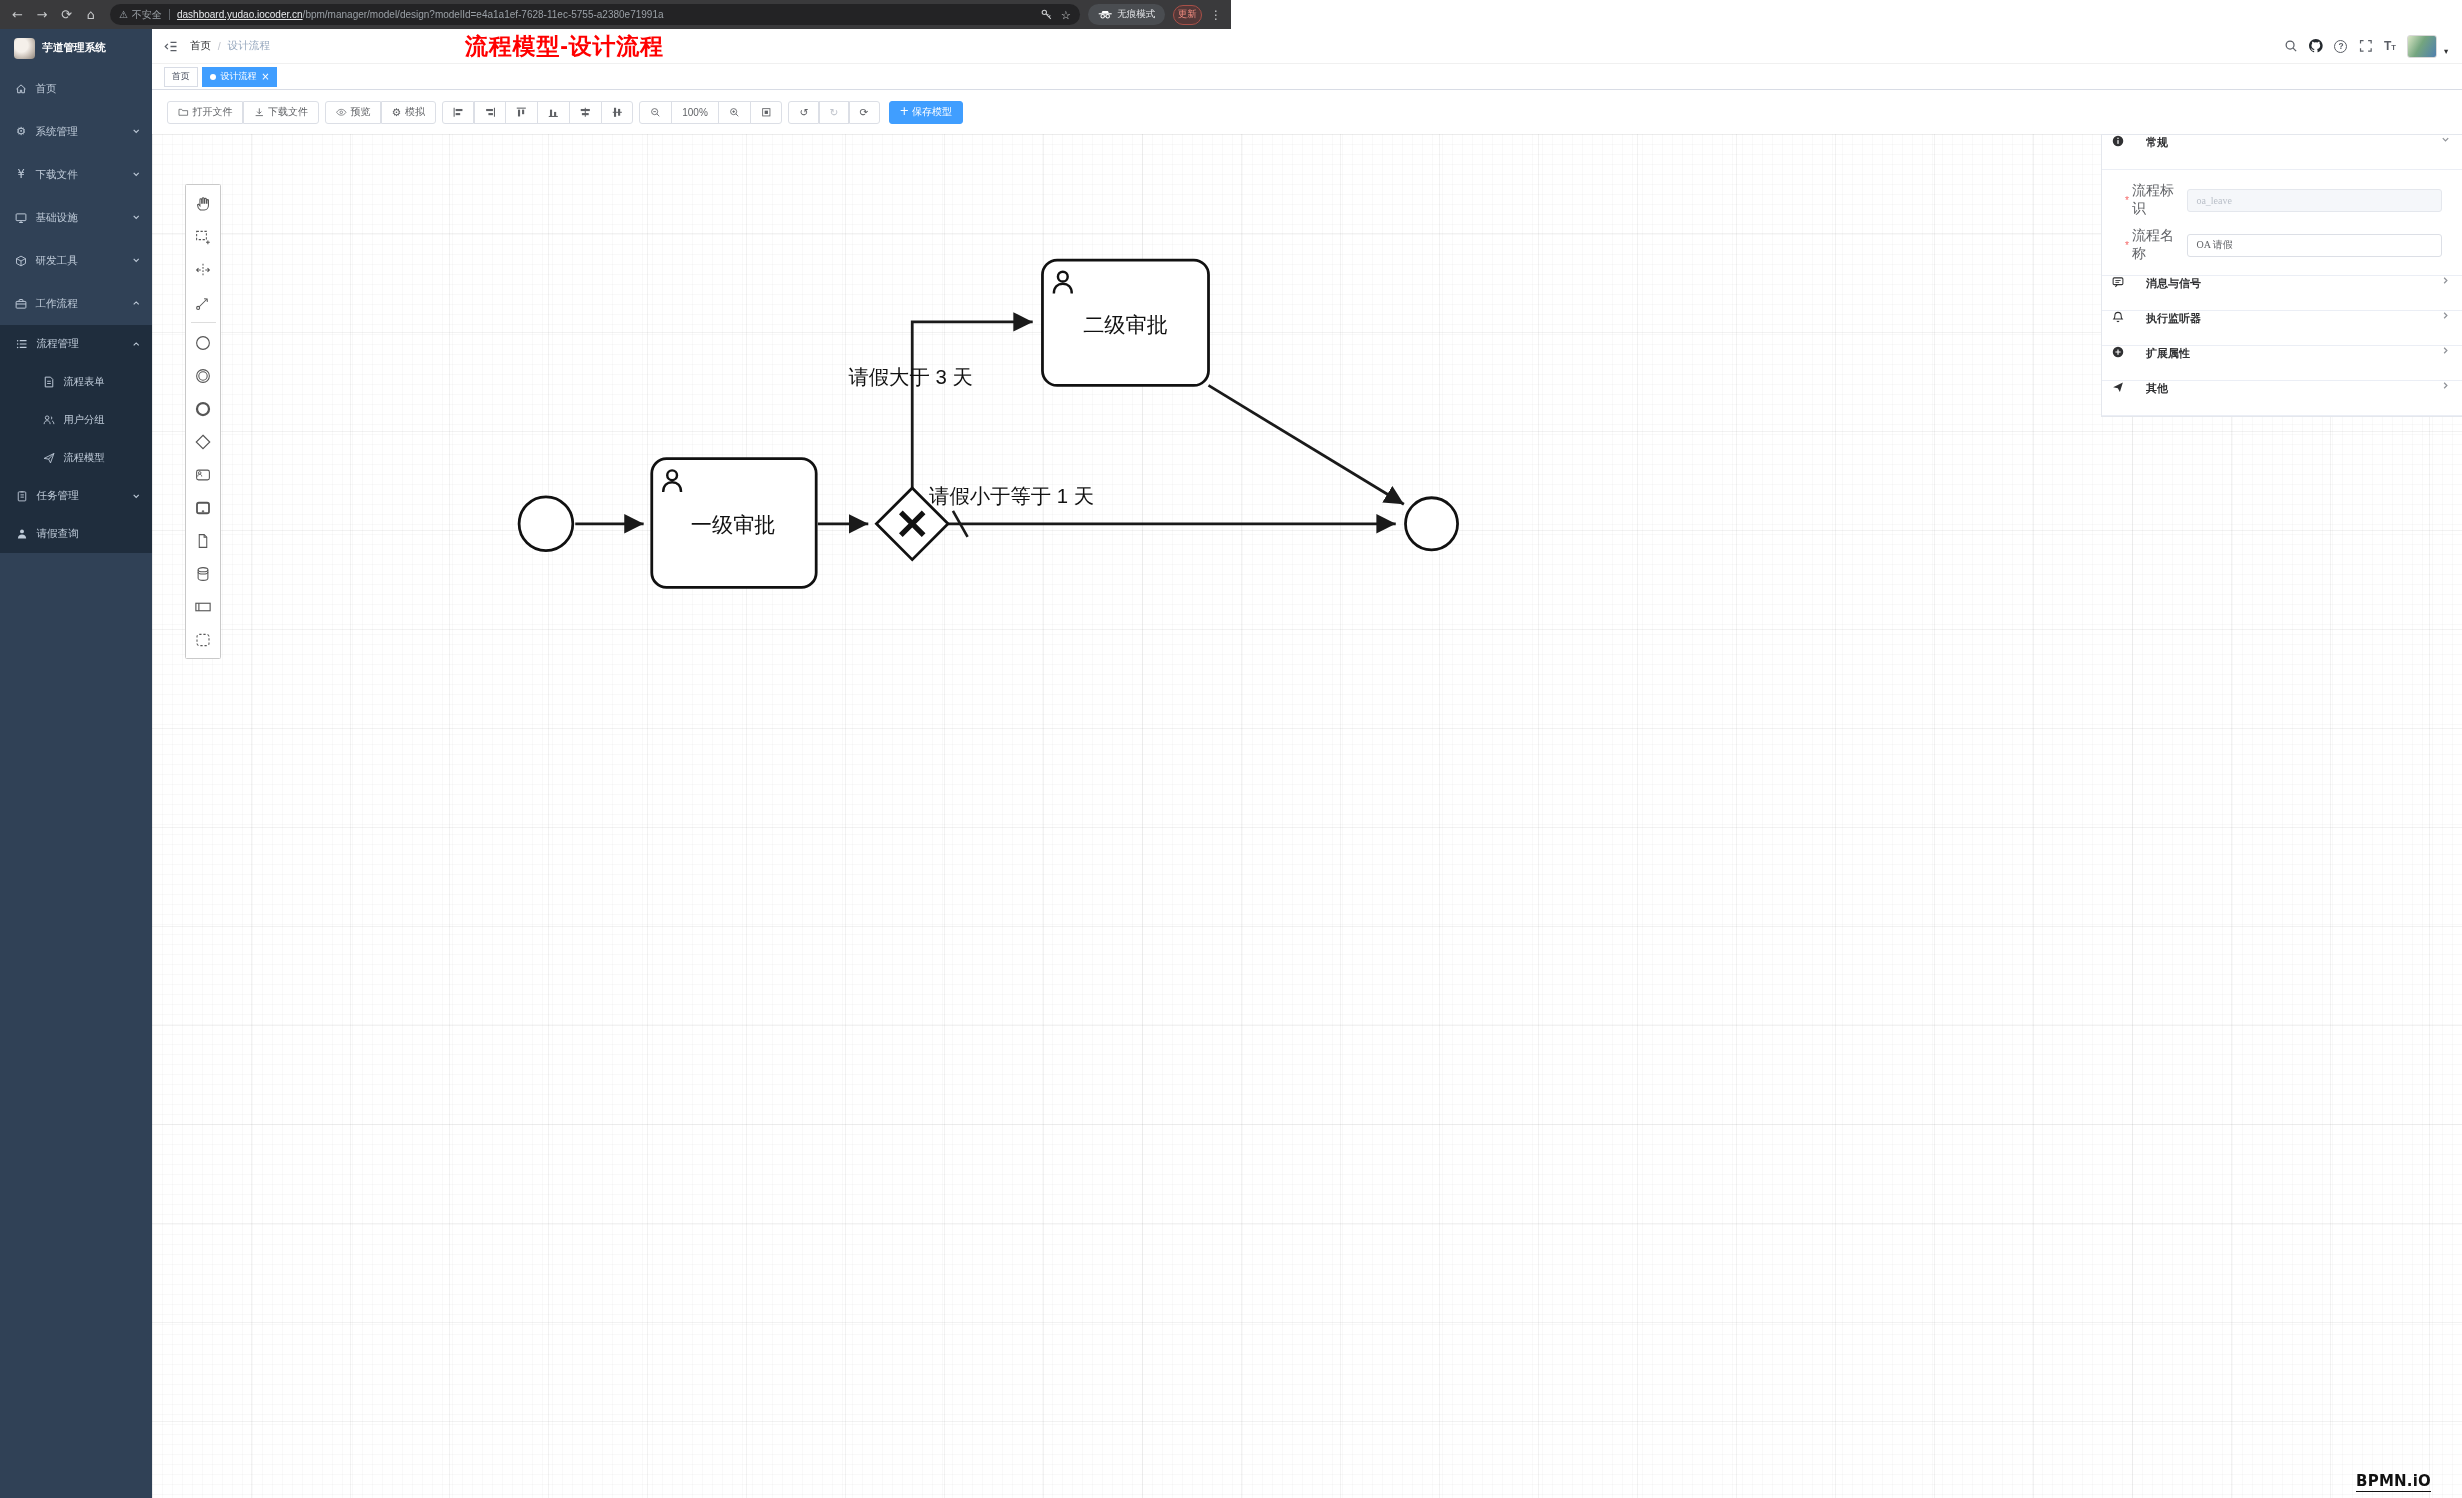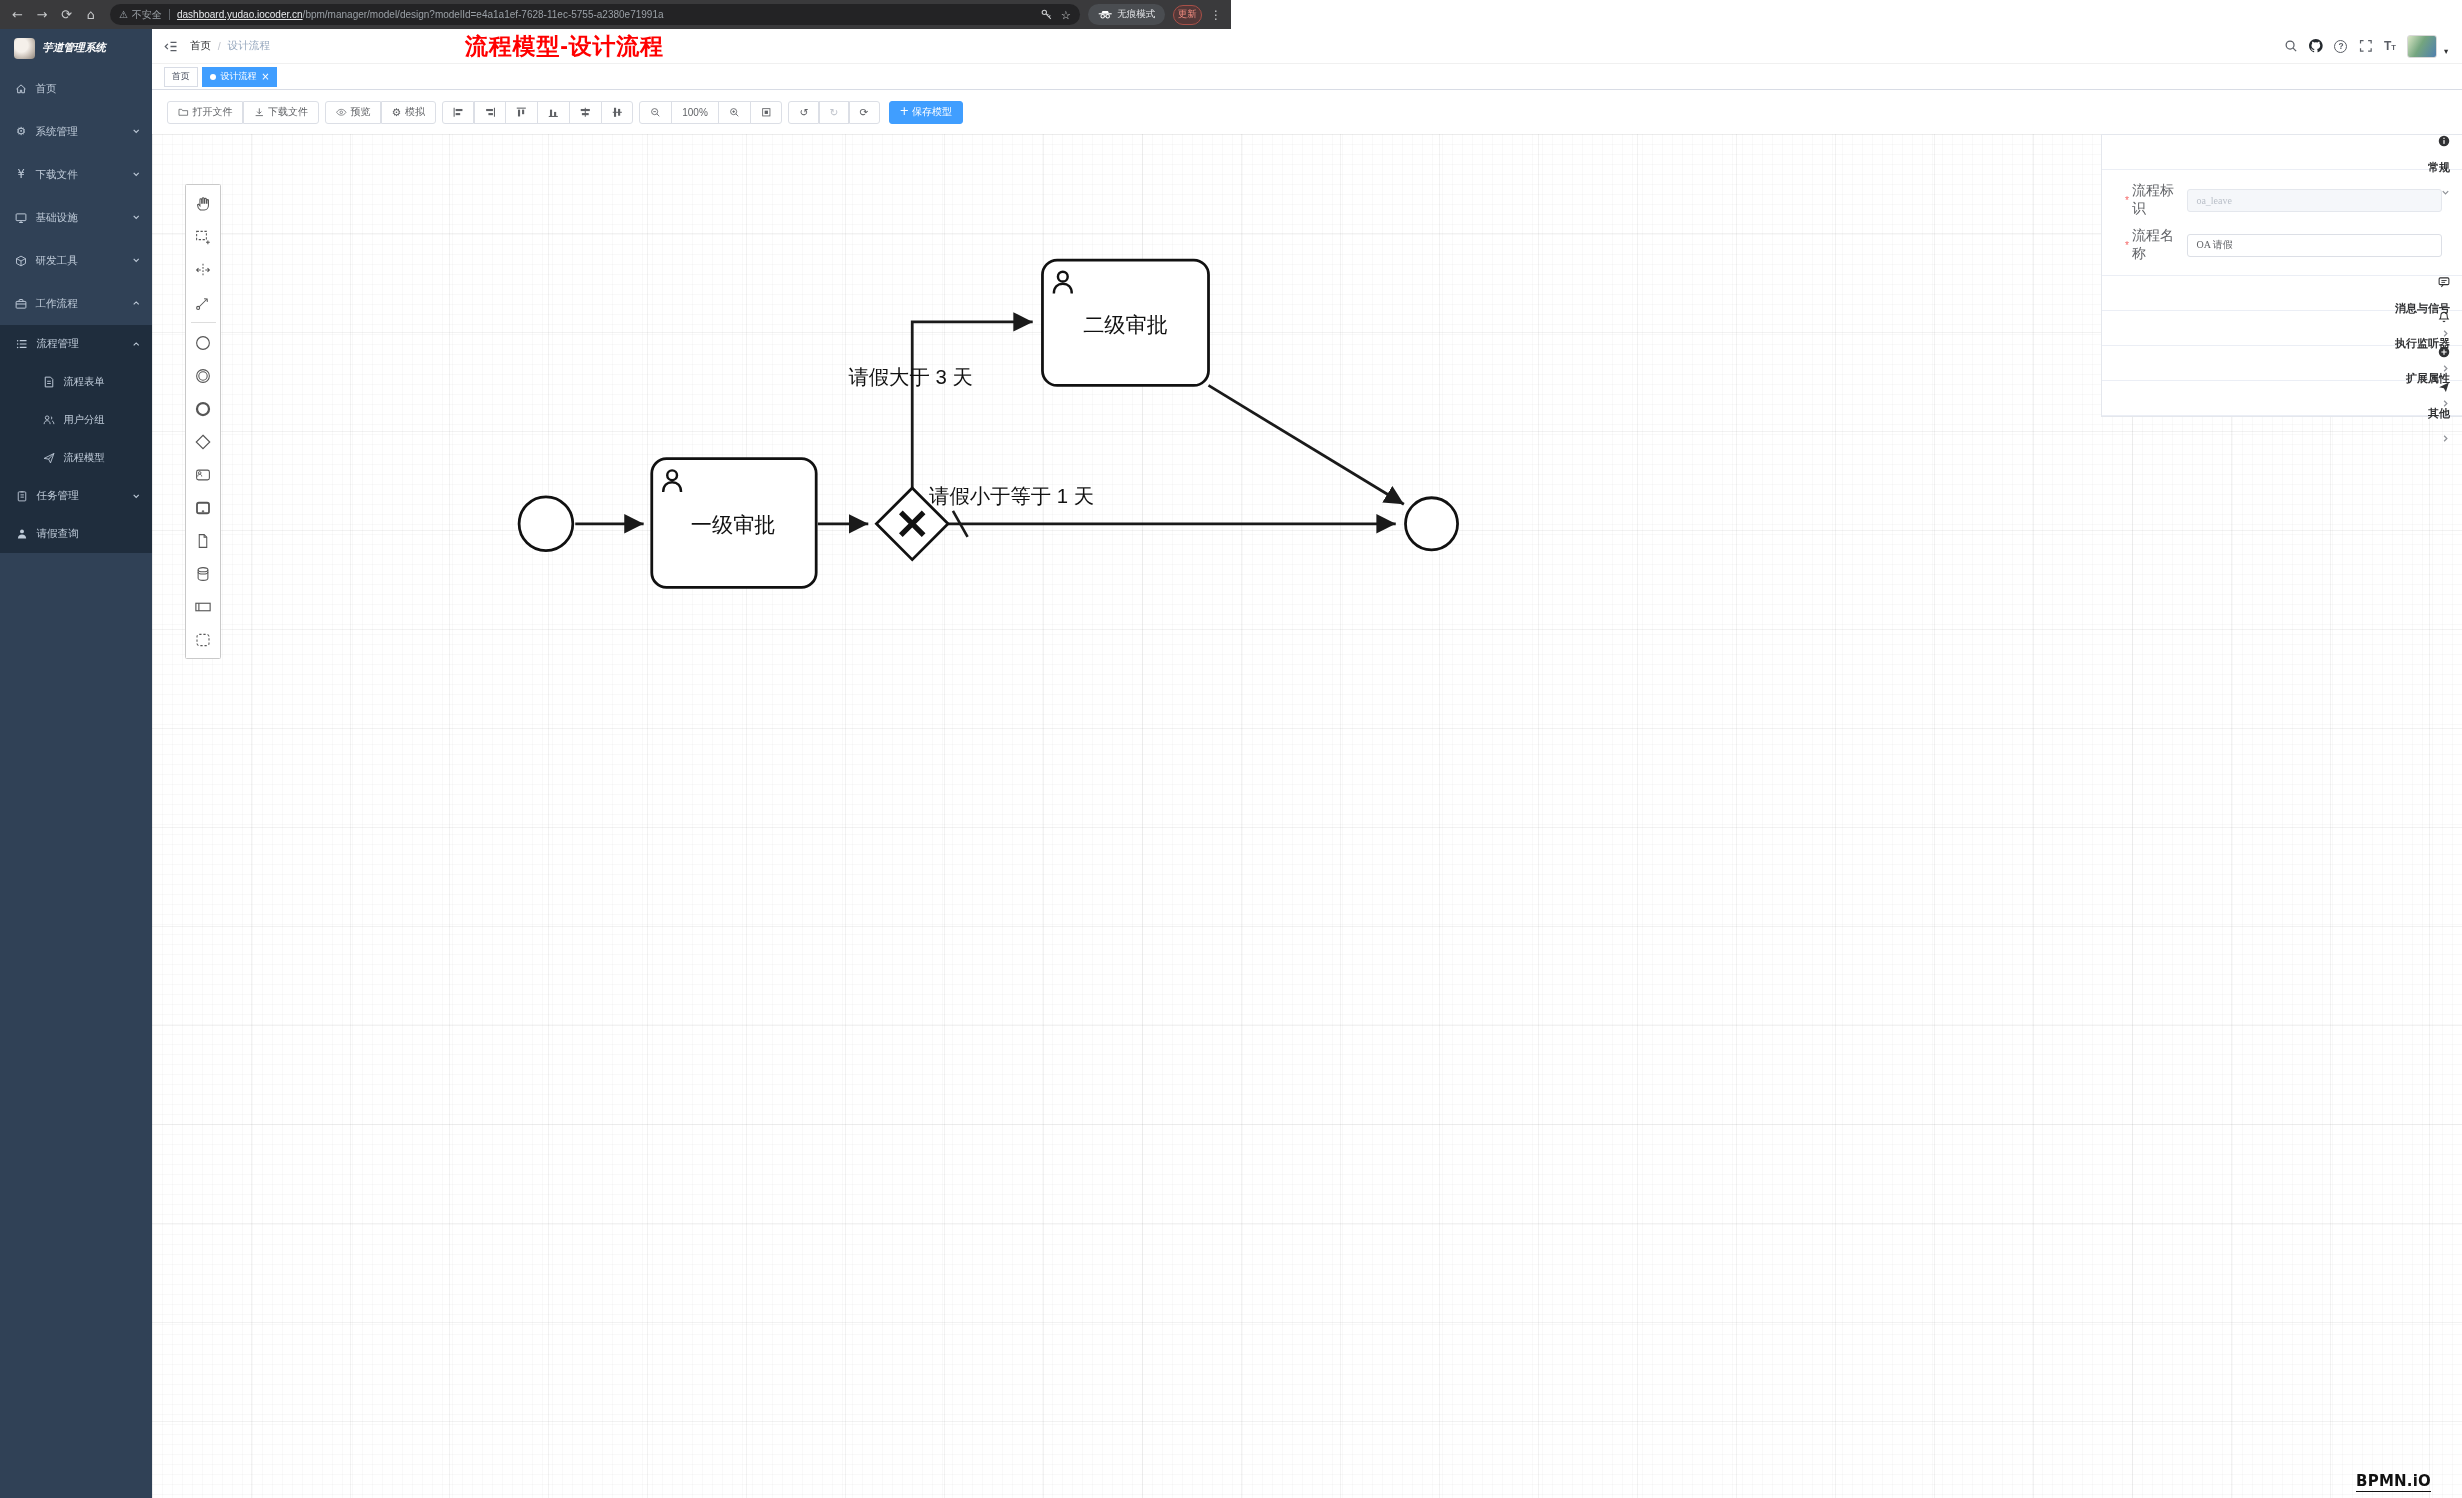--- a/index.html
+++ b/index.html
@@ -23,21 +23,21 @@
   .star-icon{color:#c8cacc;font-size:11.4px;margin-left:7.6px;cursor:pointer;font-family:"DejaVu Sans",sans-serif;}
   .incog-badge{display:flex;align-items:center;gap:5.3px;background:#4a4d51;border-radius:10.6px;height:21px;
                padding:0 10px;color:#e8eaed;font-size:9.5px;flex:none;}
   .incog-badge svg{width:14.4px;height:9px;}
   .update-btn{height:20px;display:flex;align-items:center;padding:0 4px;border:0.8px solid #a85048;
               background:rgba(217,48,37,.16);color:#f08b7f;border-radius:10px;font-size:9.5px;margin-left:6px;cursor:pointer;}
   .dots-icon{color:#c8cacc;font-size:12px;margin-left:6.8px;cursor:pointer;font-family:"DejaVu Sans",sans-serif;}
 
   
   .sidebar{position:absolute;left:0;top:29px;bottom:0;width:152px;background:#304156;overflow:hidden;}
-  .logo{height:38px;display:flex;align-items:center;gap:7.6px;padding-left:13.7px;cursor:pointer;font-style:italic;}
+  .logo{height:38px;display:flex;align-items:center;gap:7.6px;padding-left:13.7px;cursor:pointer;}
   .logo-img{width:21px;height:21px;border-radius:3.8px;flex:none;
             background:radial-gradient(circle at 35% 35%,#f5f0ea 0 35%,#cfc6bd 60%,#8a8178 100%);}
   .logo-title{color:#fff;font-size:10.6px;font-weight:600;white-space:nowrap;}
   .mi{height:43px;display:flex;align-items:center;gap:8.4px;padding:0 12px 0 15px;color:#bfcbd9;
       font-size:10.6px;cursor:pointer;white-space:nowrap;}
   .mi .mic{width:12px;height:12px;flex:none;display:flex;align-items:center;justify-content:center;}
   .mi .mic svg{width:12px;height:12px;}
   .mi .uni{font-size:11.4px;line-height:1;font-family:"DejaVu Sans",sans-serif;}
   .mi .arr{margin-left:auto;width:8.4px;height:8.4px;color:#bfcbd9;flex:none;}
   .arr.up{transform:rotate(180deg);}
@@ -109,22 +109,22 @@
   
   .palette{position:absolute;left:33px;top:50px;width:36px;background:#fff;border:0.8px solid #c9c9c9;
            border-radius:1.5px;padding:2.3px 0;display:flex;flex-direction:column;align-items:center;z-index:4;}
   .p-entry{width:31px;height:33px;display:flex;align-items:center;justify-content:center;cursor:pointer;border-radius:1.5px;}
   .p-entry svg{width:18px;height:18px;stroke:#565656;fill:none;stroke-width:1.4;}
   .p-sep{width:25px;height:0.8px;background:#ddd;margin:3px 0;}
 
   
   .props{position:absolute;right:0;top:0;width:361px;background:#fff;border-left:0.8px solid #e4e7ed;
          border-top:0.8px solid #e4e7ed;border-bottom:0.8px solid #e4e7ed;z-index:4;}
-  .sec-h{height:35px;display:flex;align-items:flex-end;gap:13px;padding:0 12px 0 10px;
-         border-bottom:0.8px solid #ebeef5;cursor:pointer;background:#fff;flex-direction:column;}
+  .sec-h{height:35px;display:flex;align-items:flex-start;gap:22px;padding:0 12px 0 10px;
+         border-bottom:0.8px solid #ebeef5;cursor:pointer;background:#fff;}
   .sec-h .sic{width:12px;height:12px;flex:none;}
   .sec-t{font-size:11px;color:#303133;font-weight:700;flex:1;}
   .chev{width:9px;height:9px;color:#909399;flex:none;}
   .sec-body{padding:3px 0 12px;border-bottom:0.8px solid #ebeef5;background:#fff;}
   .frow{display:flex;align-items:center;margin:9px 0 0 23px;}
   .req{color:#f56c6c;margin-right:3px;font-size:10.3px;}
   .frow label{width:55px;font-size:14px;color:#606266;flex:none;}
   .inp{flex:1;margin-right:20.5px;height:23px;border:0.8px solid #dcdfe6;border-radius:3px;padding:0 8.4px;
        font-size:10px;color:#606266;font-family:Liberation Serif, serif;outline:none;background:#fff;}
   .inp:disabled{background:#f5f7fa;color:#b9bfc8;border-color:#e4e7ed;}

